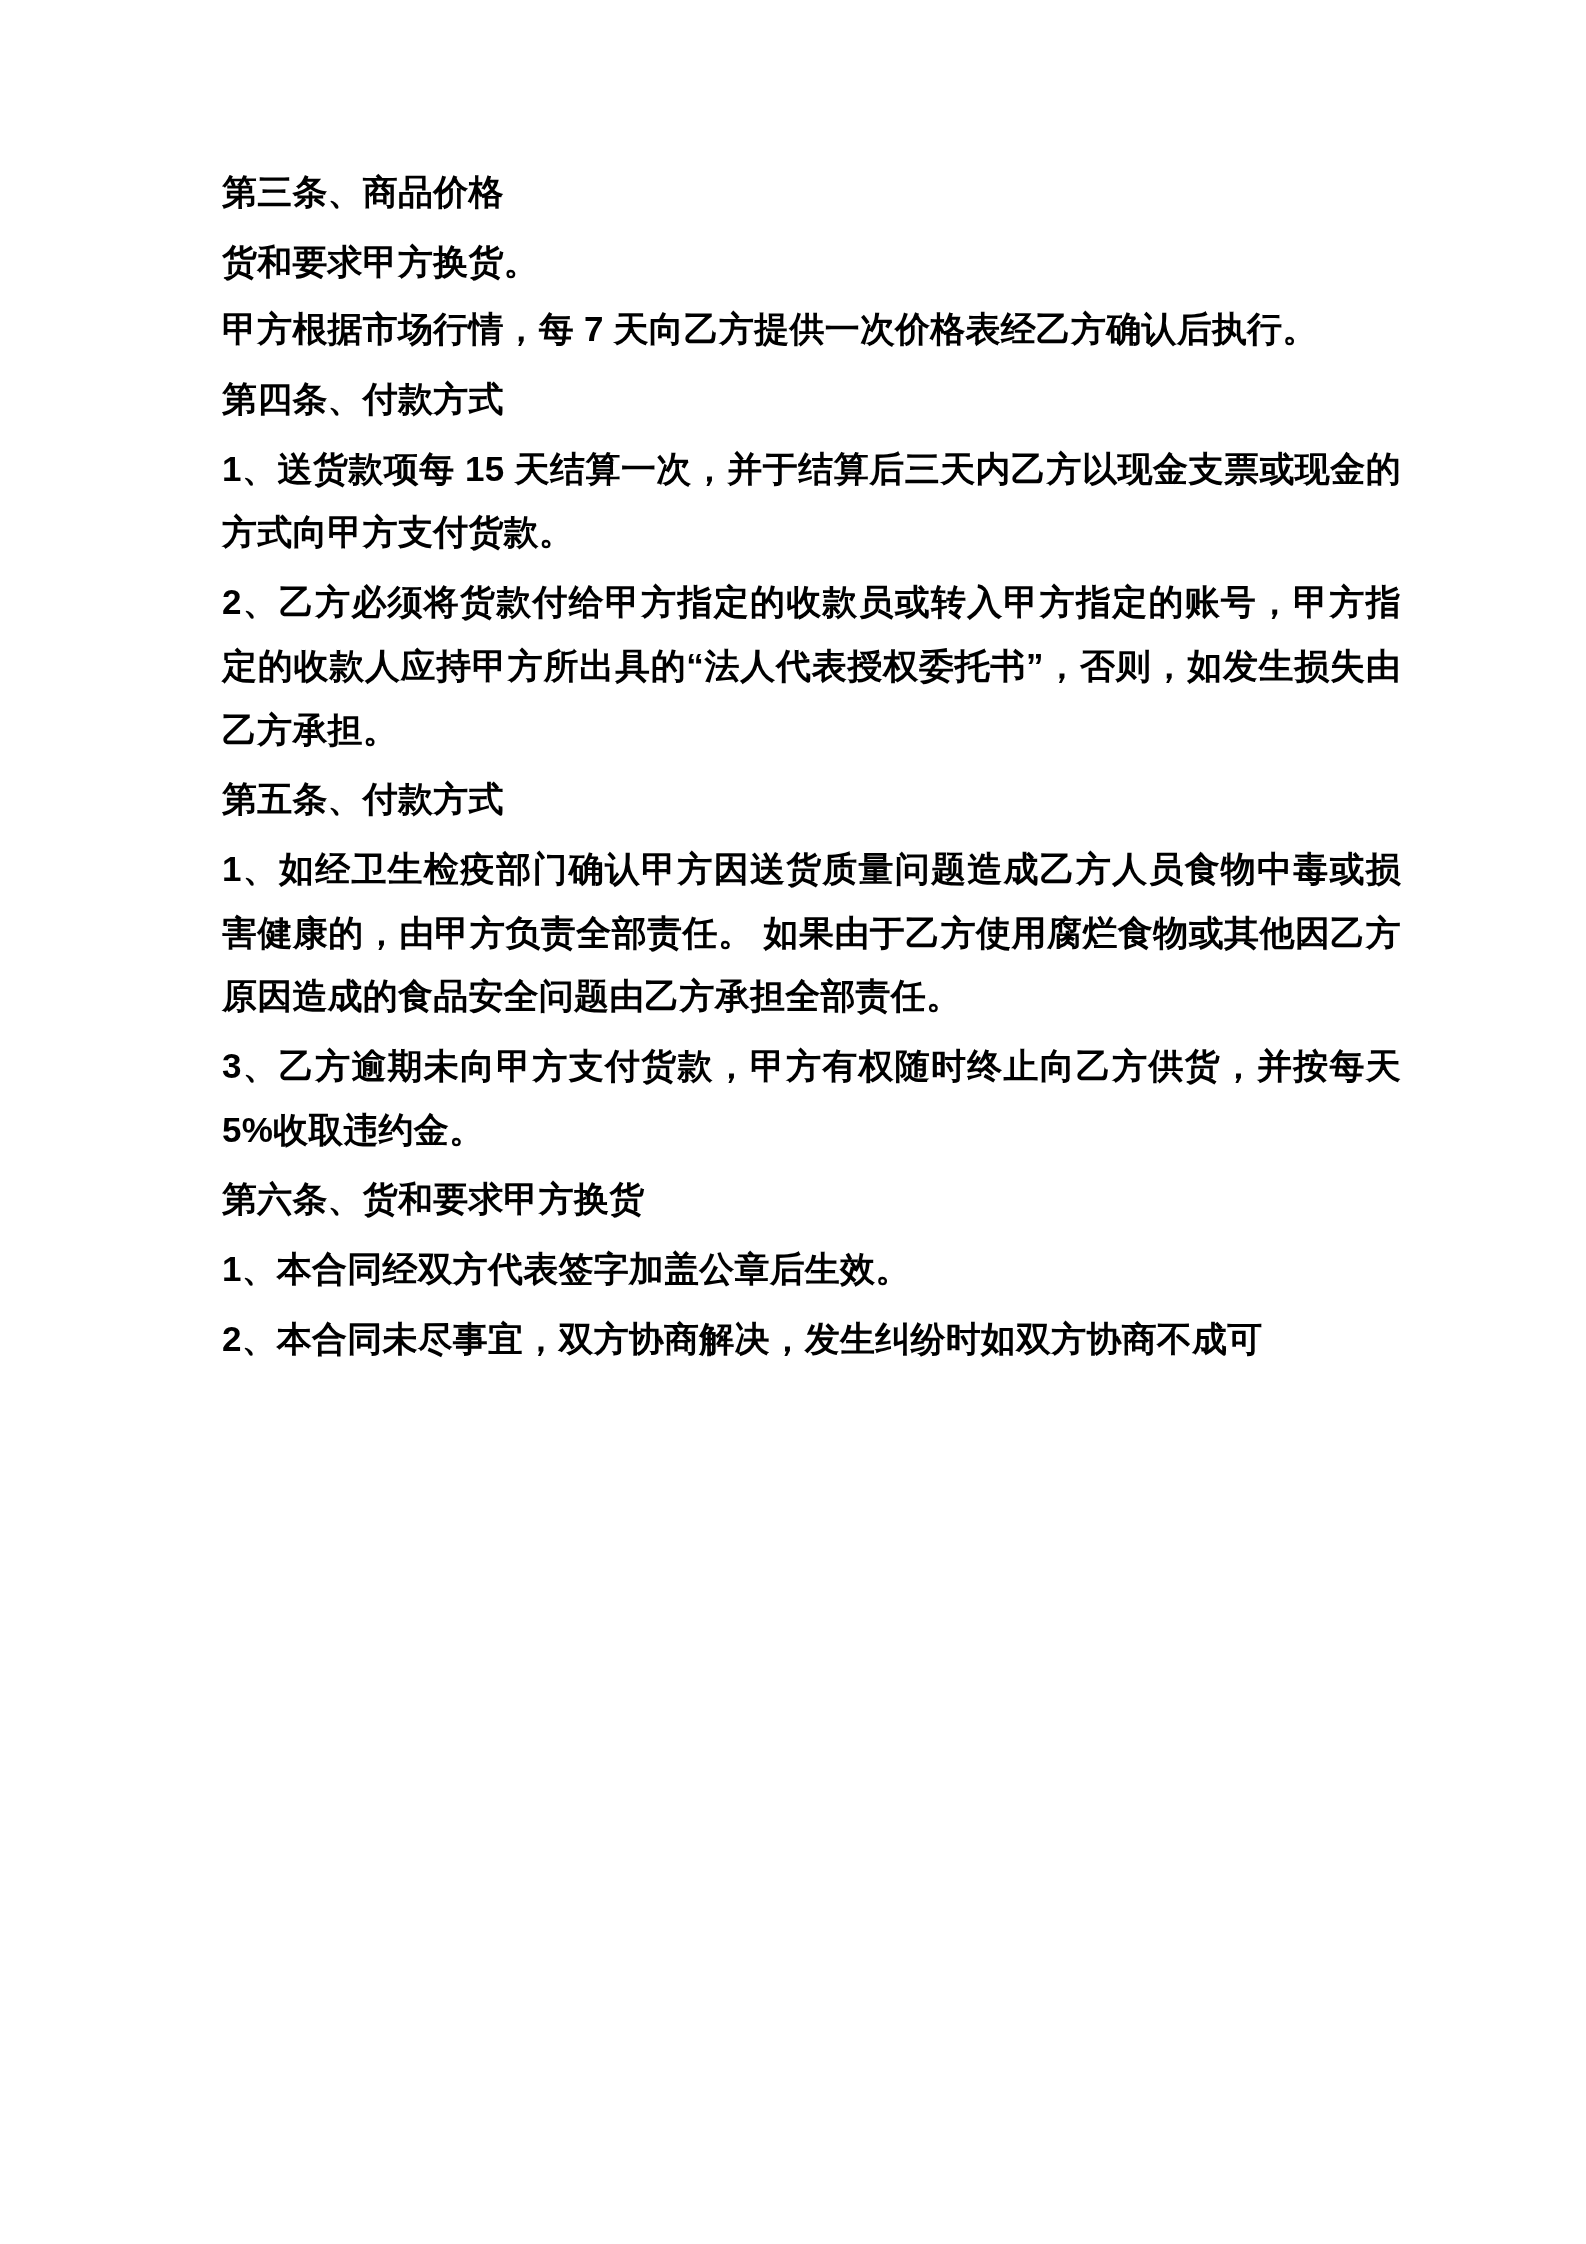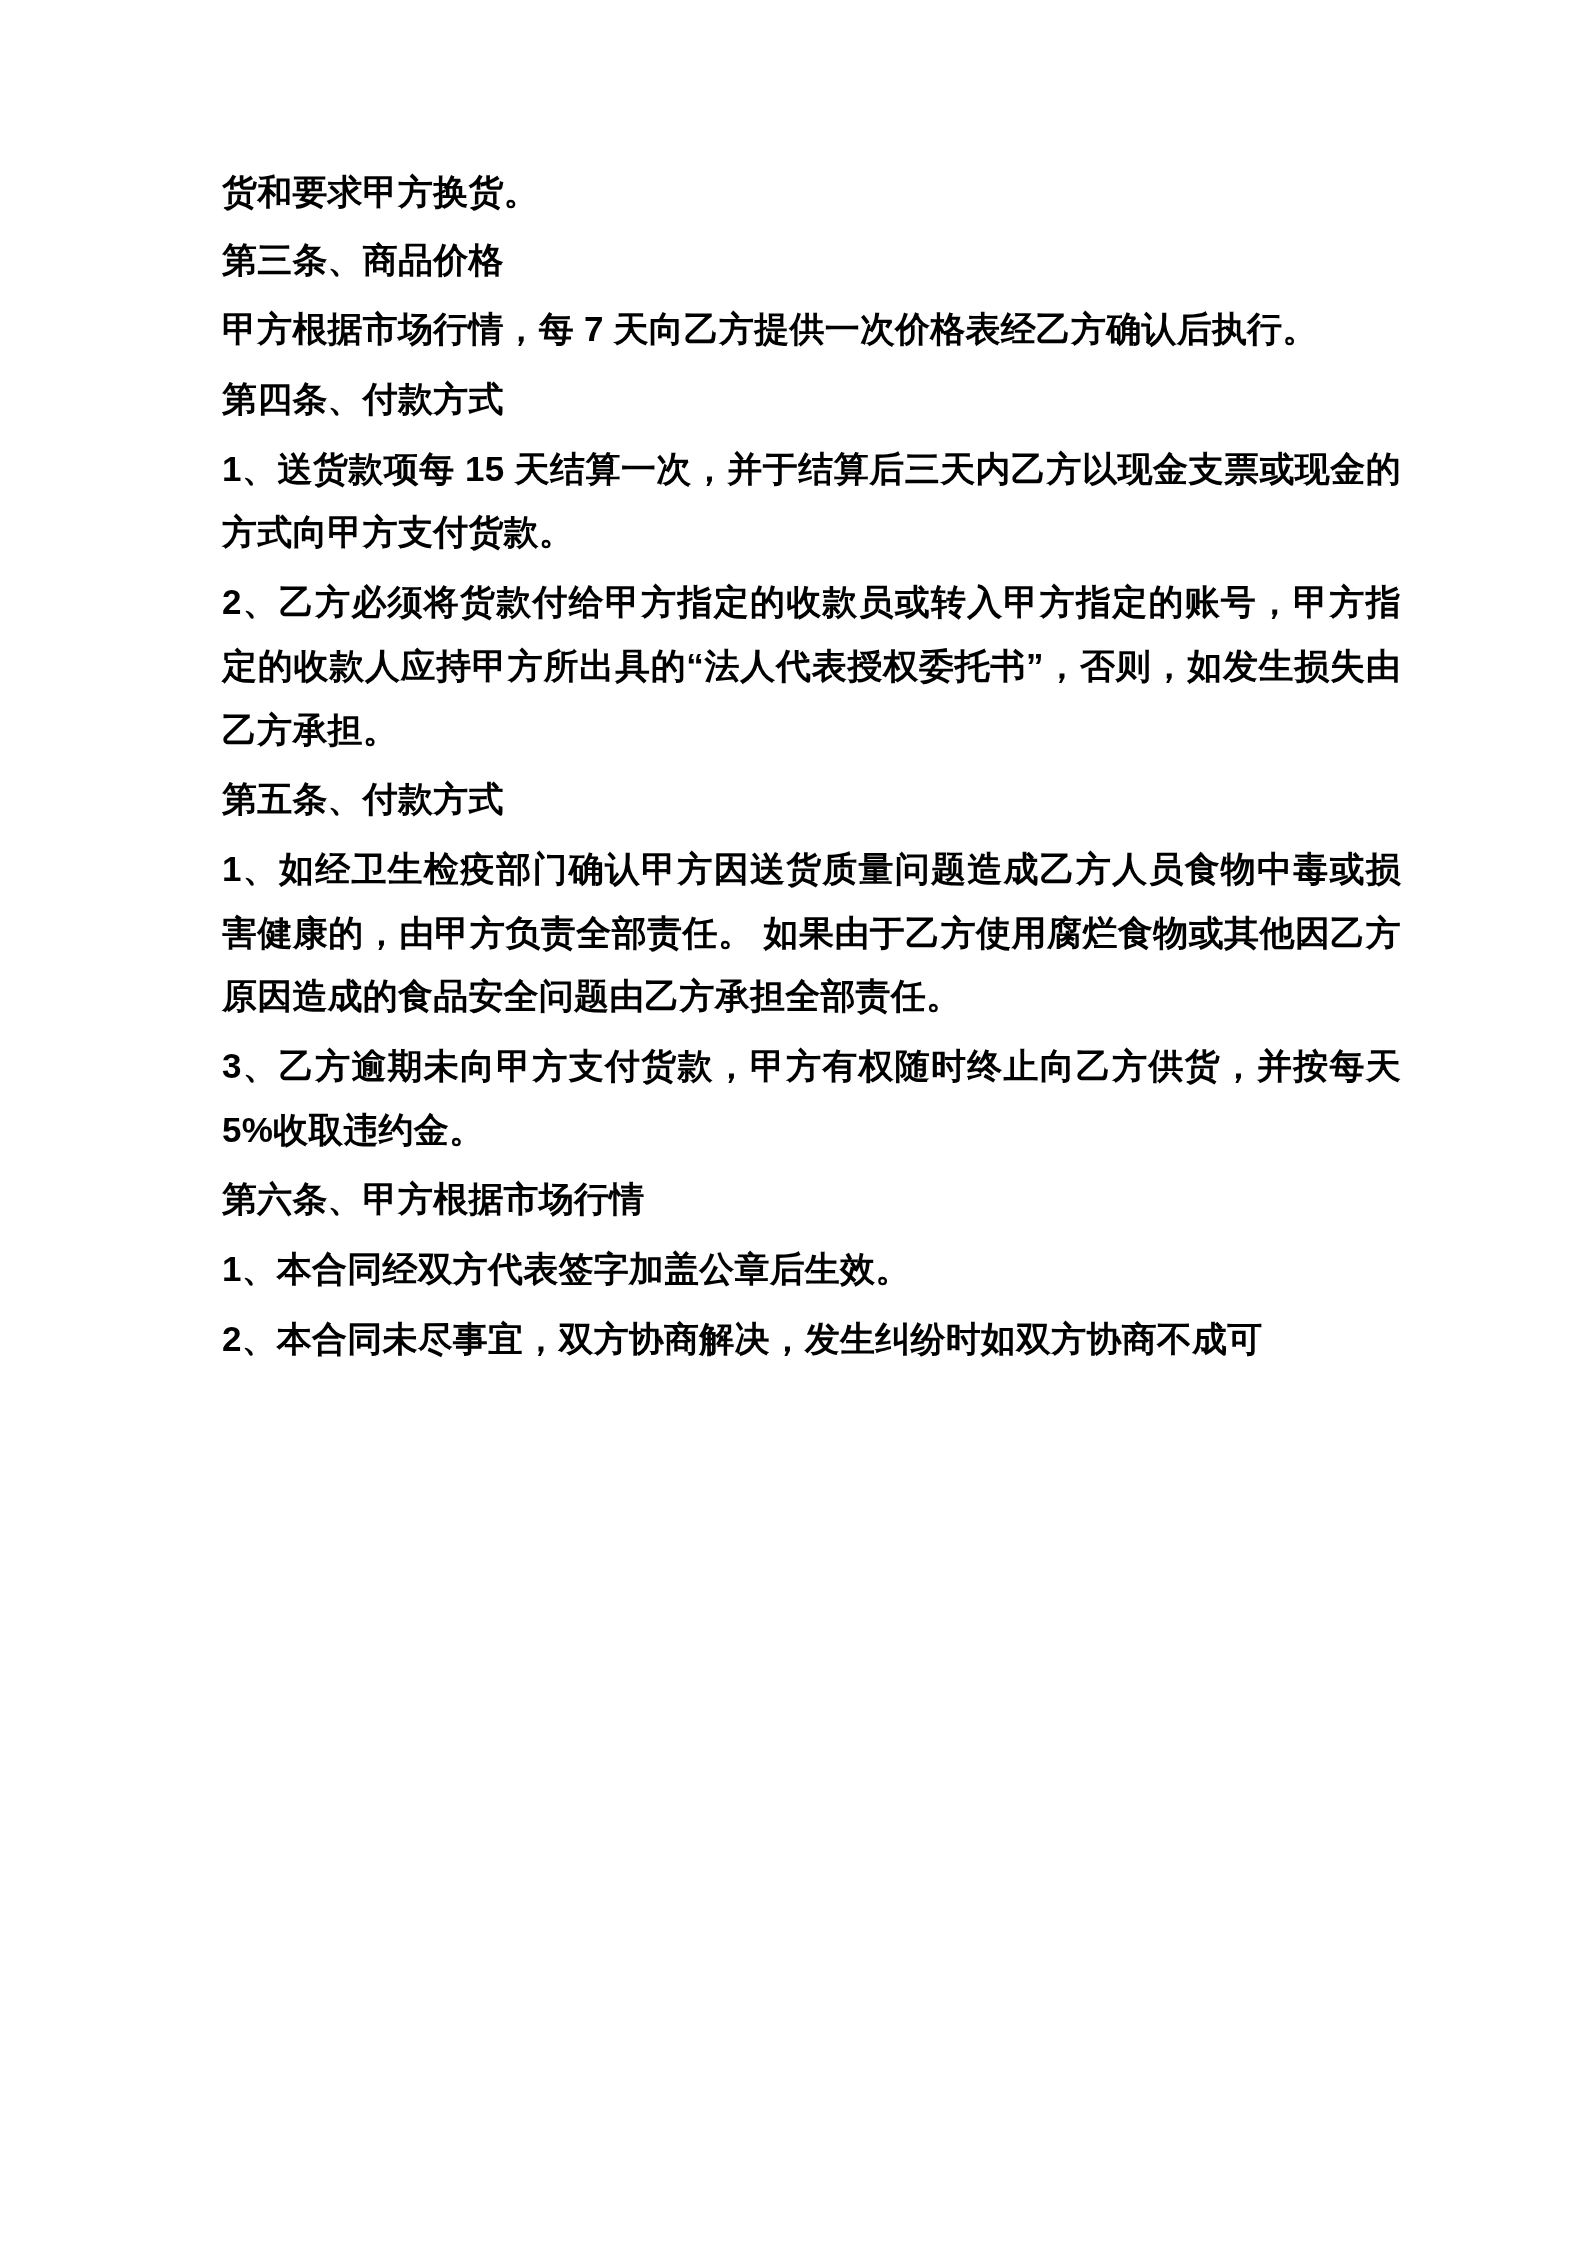--- a/index.html
+++ b/index.html
@@ -41,40 +41,40 @@
   .para.tight {
     margin-bottom: 4px;
   }
 </style>
 </head>
 <body>
 
 <div class="page">
   <div class="doc-body">
 
+    <p class="para heading">第三条、商品价格</p>
+
     <p class="para tight">货和要求甲方换货。</p>
-
-    <p class="para heading">第三条、商品价格</p>
 
     <p class="para">甲方根据市场行情，每 7 天向乙方提供一次价格表经乙方确认后执行。</p>
 
     <p class="para heading">第四条、付款方式</p>
 
     <p class="para">1、送货款项每 15 天结算一次，并于结算后三天内乙方以现金支票或现金的方式向甲方支付货款。</p>
 
     <p class="para">2、乙方必须将货款付给甲方指定的收款员或转入甲方指定的账号，甲方指定的收款人应持甲方所出具的“法人代表授权委托书”，否则，如发生损失由乙方承担。</p>
 
     <p class="para heading">第五条、付款方式</p>
 
 
     <p class="para">1、如经卫生检疫部门确认甲方因送货质量问题造成乙方人员食物中毒或损害健康的，由甲方负责全部责任。  如果由于乙方使用腐烂食物或其他因乙方原因造成的食品安全问题由乙方承担全部责任。</p>
 
     <p class="para">3、乙方逾期未向甲方支付货款，甲方有权随时终止向乙方供货，并按每天 5%收取违约金。</p>
 
-    <p class="para heading">第六条、甲方根据市场行情</p>
+    <p class="para heading">第六条、货和要求甲方换货</p>
 
     <p class="para">1、本合同经双方代表签字加盖公章后生效。</p>
 
 
 
     <p class="para">2、本合同未尽事宜，双方协商解决，发生纠纷时如双方协商不成可</p>
 
   </div>
 </div>
 

